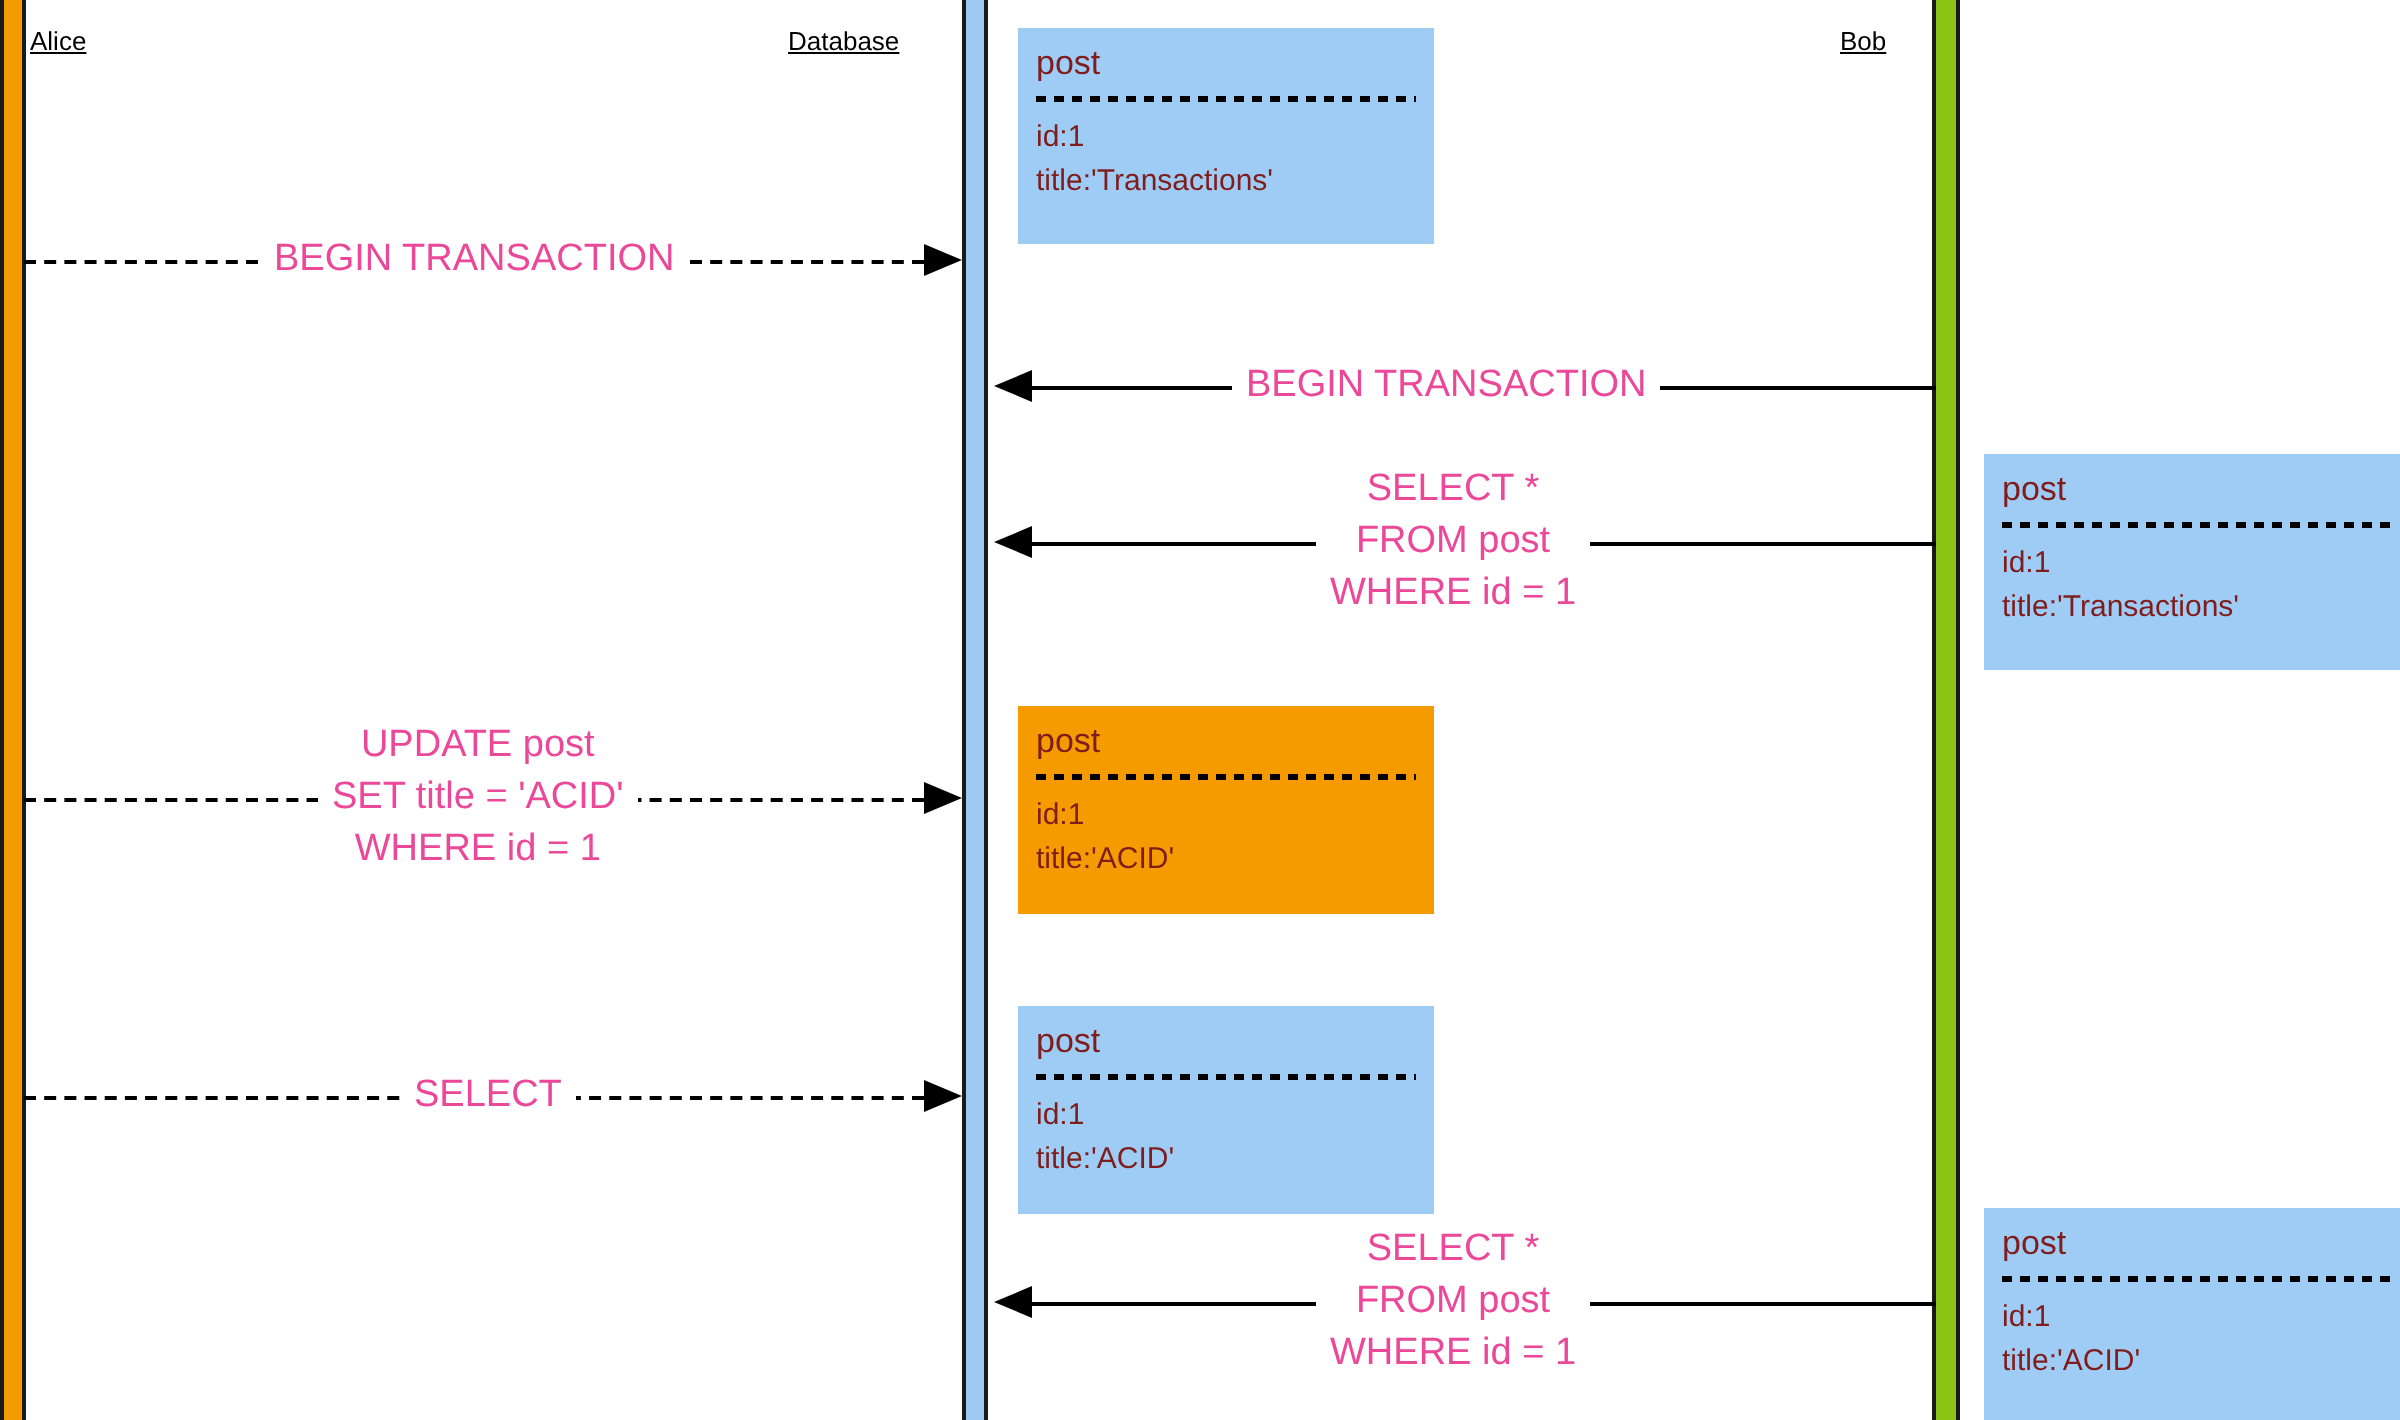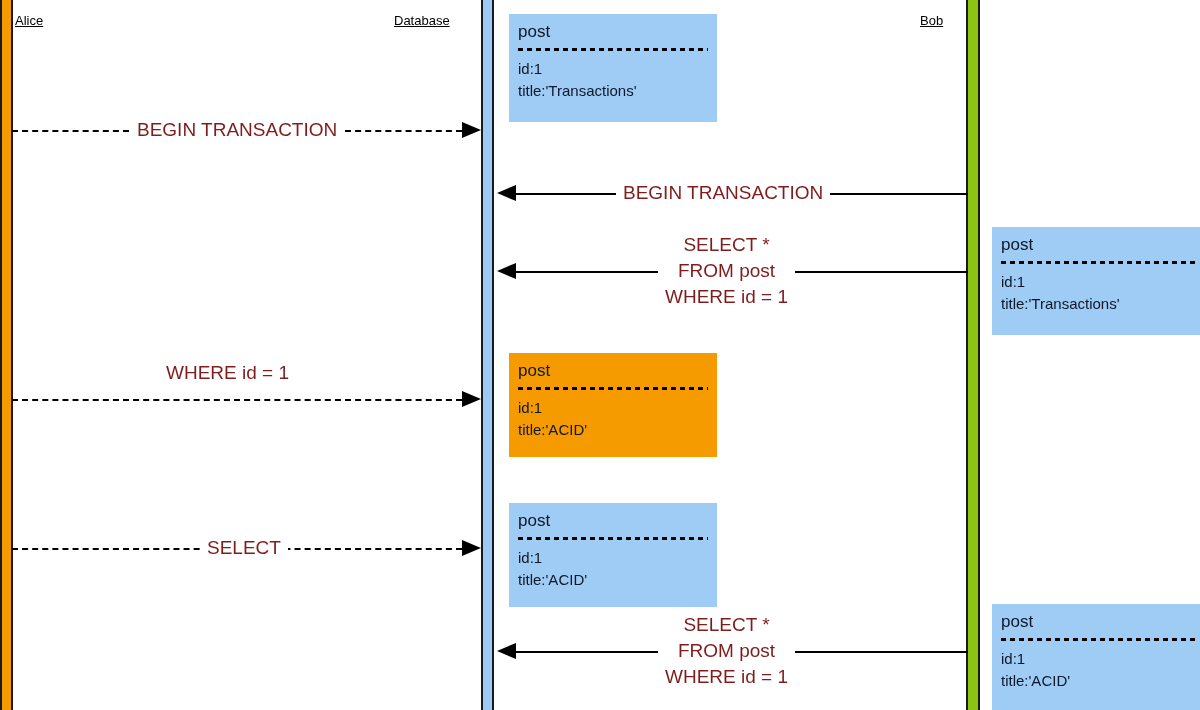--- a/index.html
+++ b/index.html
@@ -64,21 +64,21 @@
   .actor-alice  { left: 15px;  top: 14px; }
   .actor-db     { left: 394px; top: 14px; text-align: left; width: 85px; }
   .actor-bob    { left: 920px; top: 14px; text-align: left; width: 44px; }
 
   
   .objbox {
     position: absolute;
     box-sizing: border-box;
     padding: 7px 9px 4px 9px;
     font-size: 17px;
-    color: #0f172a;
+    color: #7f1d1d;
     line-height: 1.0;
   }
   .objbox.blue   { background: #9FCCF4; }
   .objbox.orange { background: #F59B00; }
 
   .objbox .ob-title {
     font-size: 17px;
     line-height: 1.25;
     margin-bottom: 2px;
   }
@@ -122,21 +122,21 @@
   }
   .arrowhead.left {
     border-top: 8px solid transparent;
     border-bottom: 8px solid transparent;
     border-right: 19px solid #000000;
   }
   .msg-label {
     position: absolute;
     background: #ffffff;
     font-size: 19px;
-    color: #7f1d1d;
+    color: #ec4899;
     line-height: 26px;
     white-space: nowrap;
     text-align: center;
     padding: 0 7px;
   }
   .msg-label .ml-row { display: block; }
 </style>
 </head>
 <body>
 
@@ -208,20 +208,22 @@
       <span class="ml-row">SELECT *</span>
       <span class="ml-row">FROM post</span>
       <span class="ml-row">WHERE id = 1</span>
     </div>
   </div>
 
   <div class="msg">
     <div class="msg-line dashed" style="left:12px; top:399px; width:450px;"></div>
     <div class="arrowhead right" style="left:462px; top:391px;"></div>
     <div class="msg-label" style="left:159px; top:360px;">
+      <span class="ml-row">UPDATE post</span>
+      <span class="ml-row">SET title = 'ACID'</span>
       <span class="ml-row">WHERE id = 1</span>
     </div>
   </div>
 
   <div class="msg">
     <div class="msg-line dashed" style="left:12px; top:548px; width:450px;"></div>
     <div class="arrowhead right" style="left:462px; top:540px;"></div>
     <div class="msg-label" style="left:200px; top:535px;">
       <span class="ml-row">SELECT</span>
     </div>

